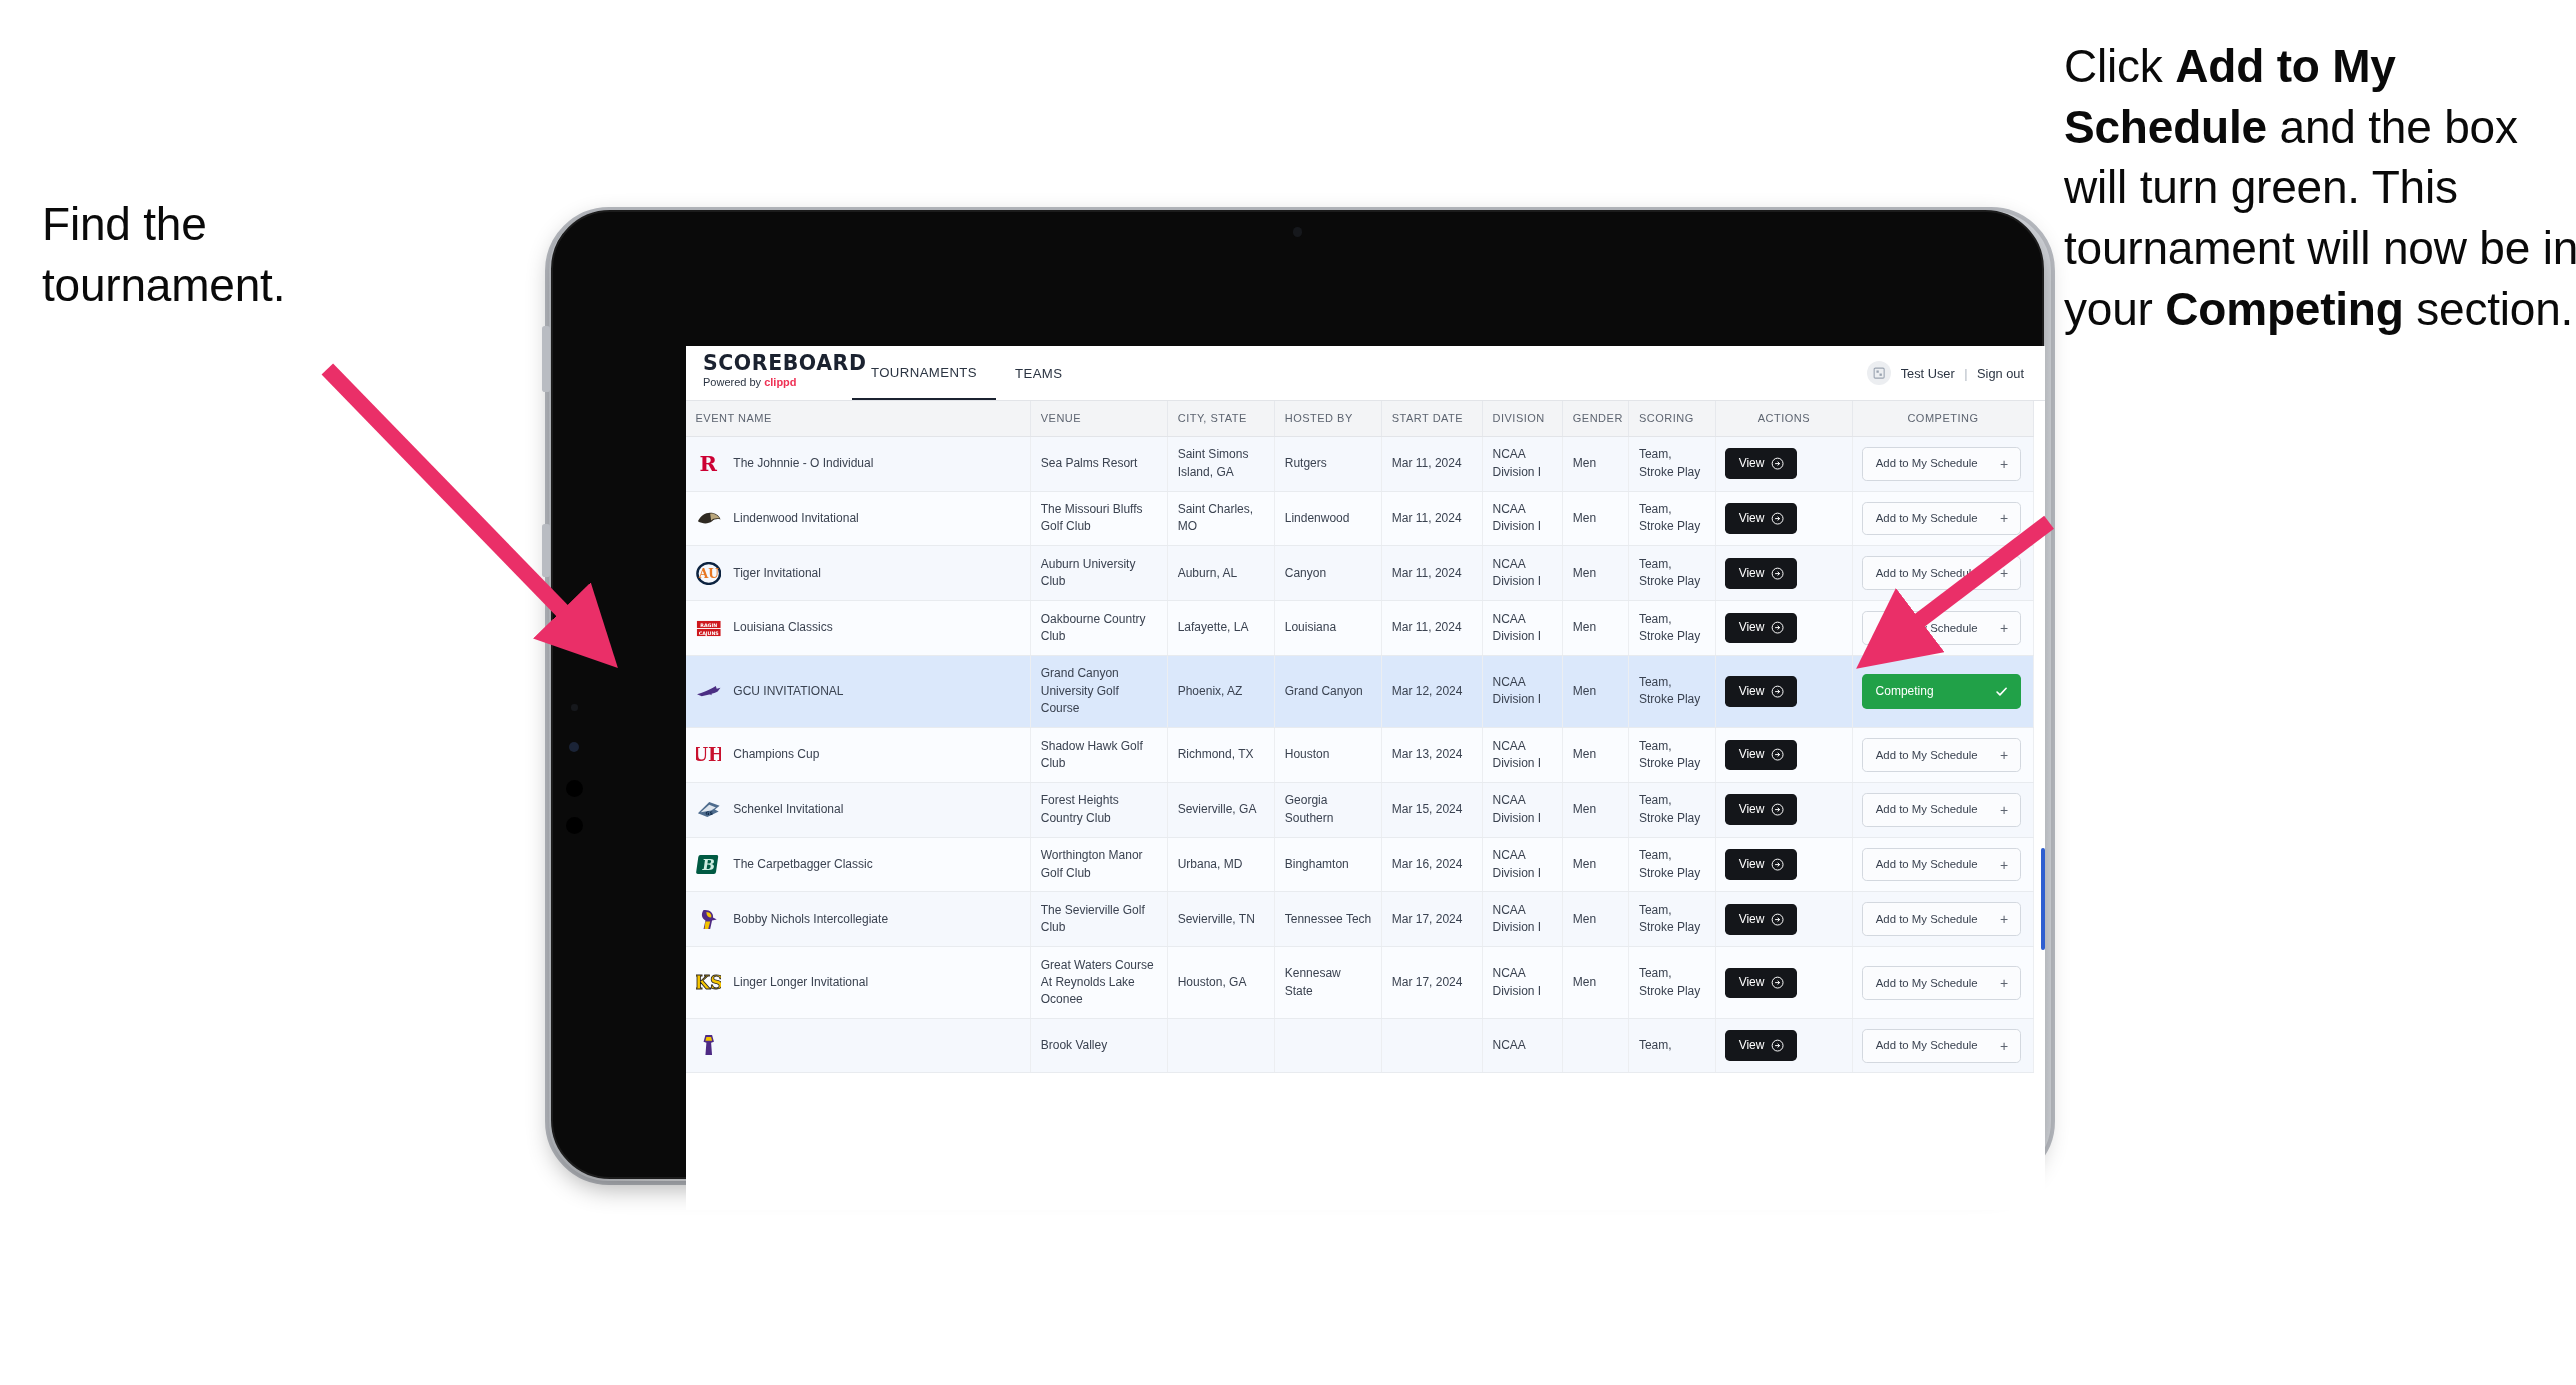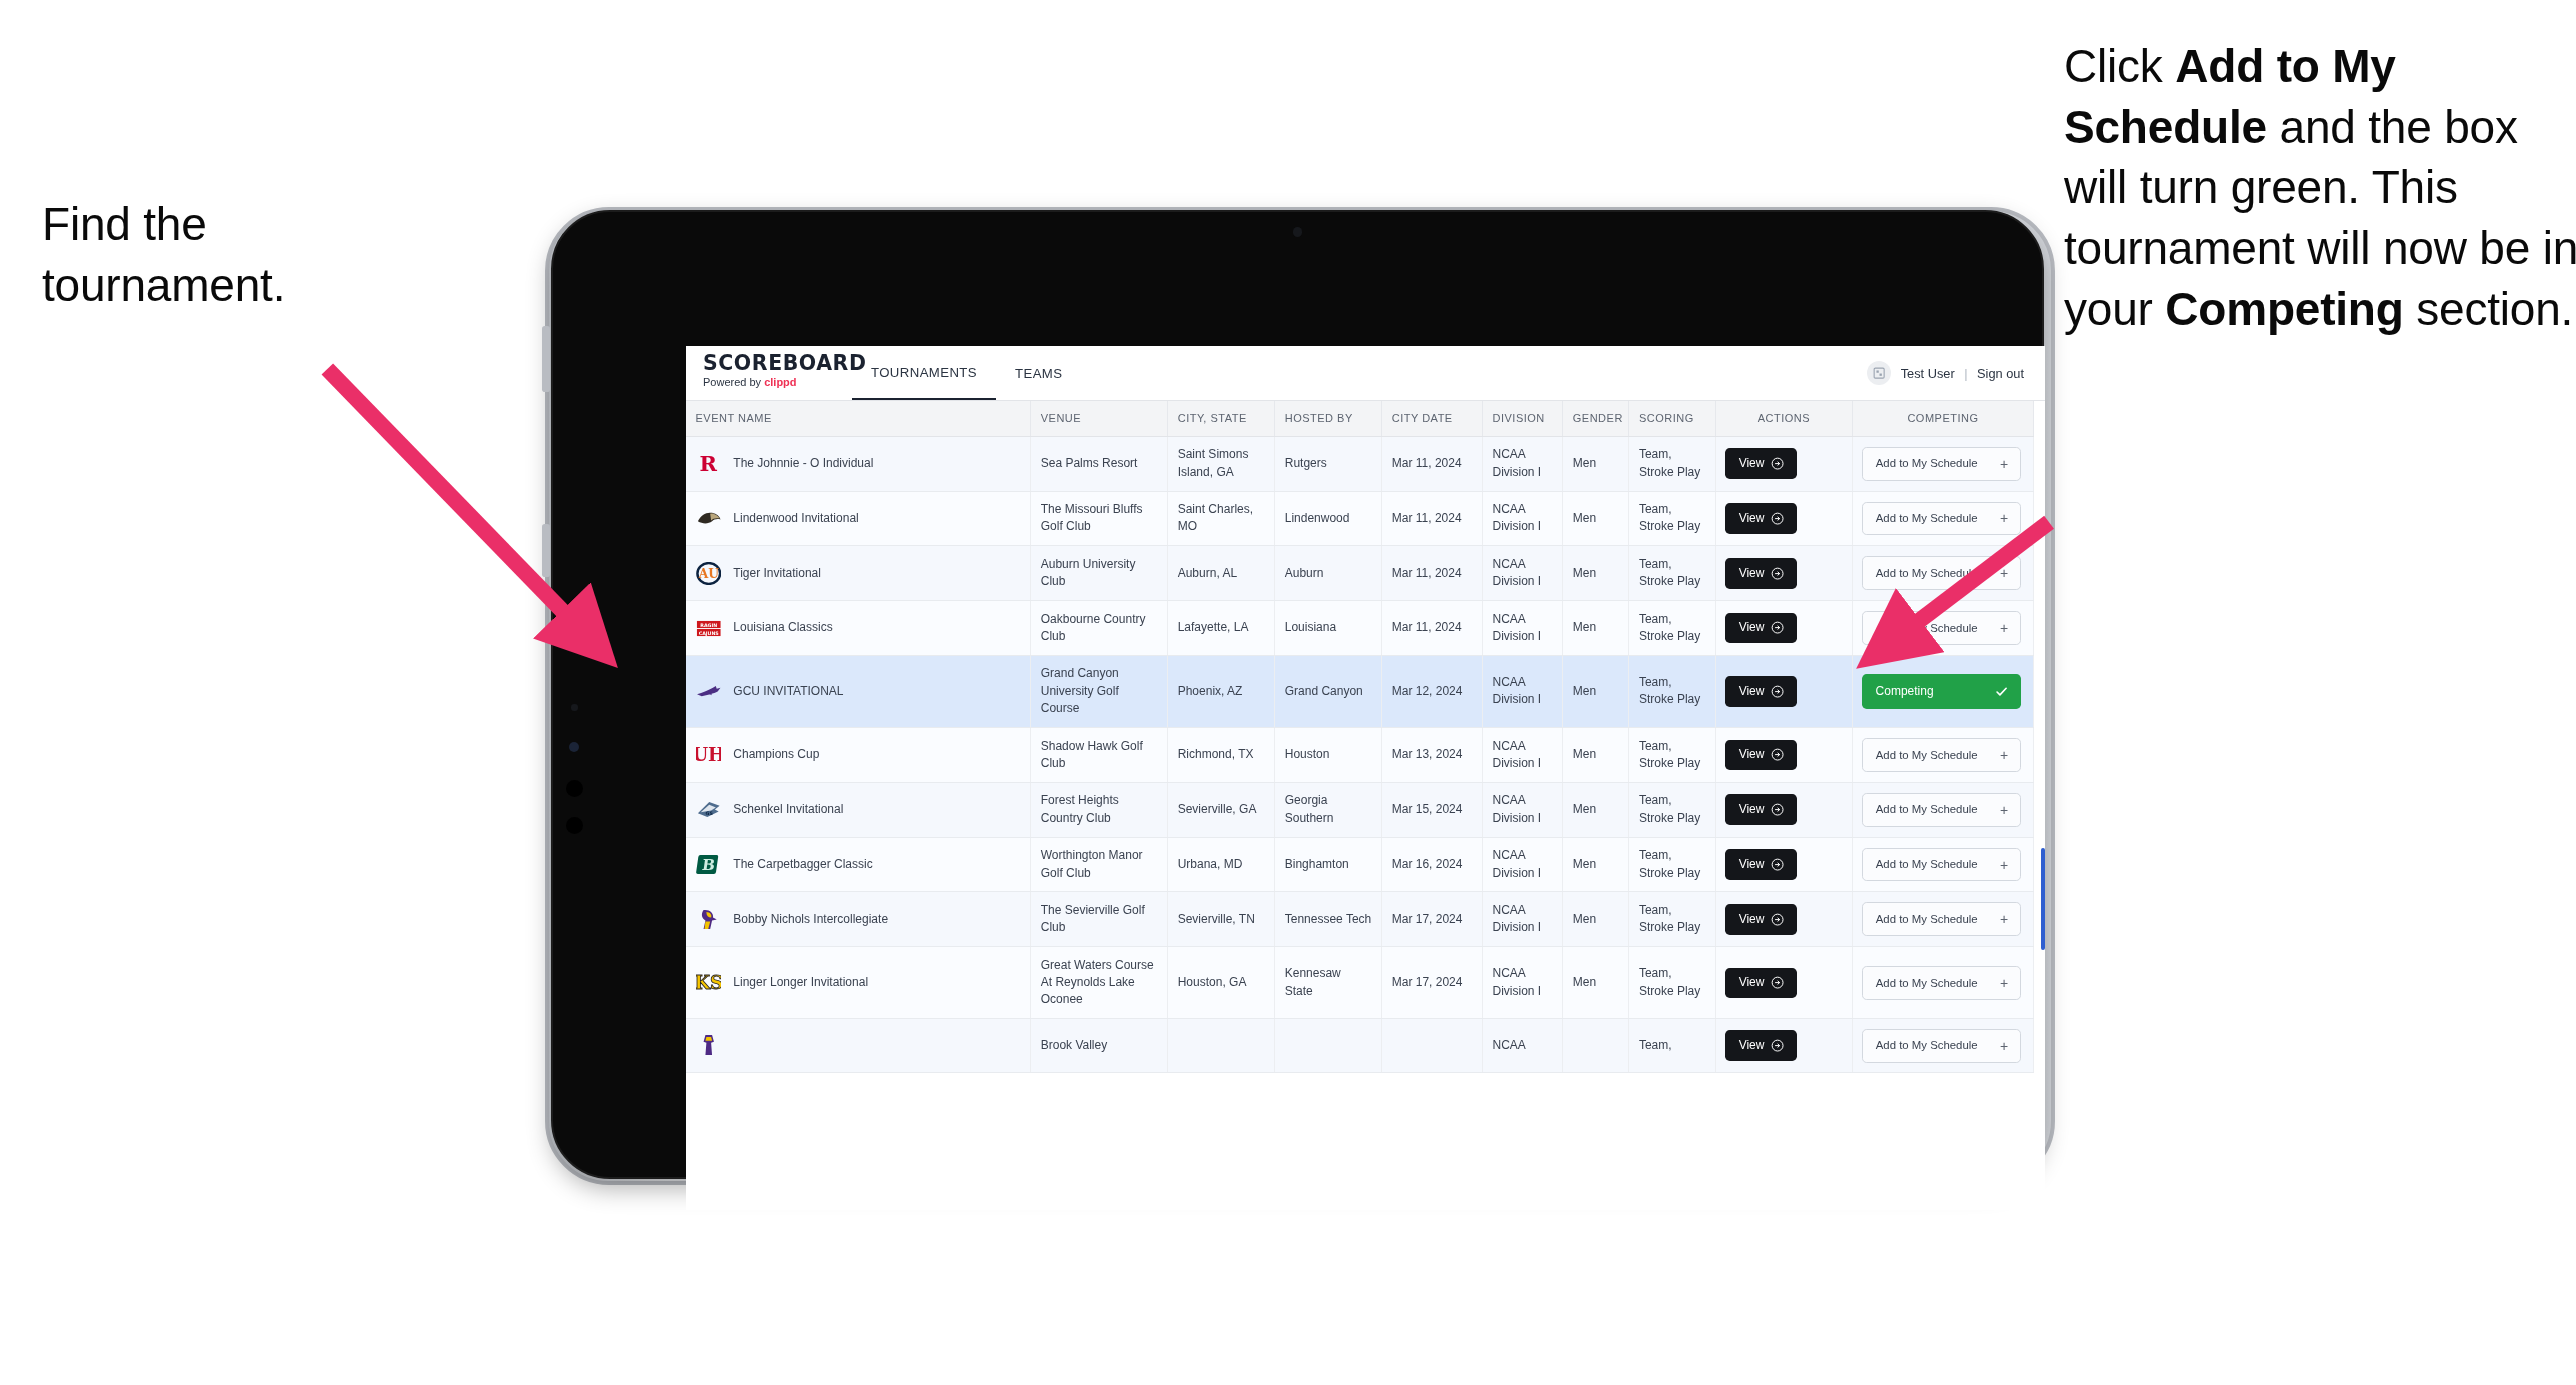--- a/index.html
+++ b/index.html
@@ -221,21 +221,21 @@
             <col style="width:55px">
           <col style="width:87px">
             <col style="width:115px">
         </colgroup>
         <thead>
           <tr id="thead-row">
               <th>EVENT NAME</th>
               <th>VENUE</th>
               <th>CITY, STATE</th>
               <th>HOSTED BY</th>
-              <th>CITY DATE</th>
+              <th>START DATE</th>
               <th>DIVISION</th>
               <th>GENDER</th>
               <th>SCORING</th>
               <th class="ctr">ACTIONS</th>
               <th class="ctr">COMPETING</th>
             </tr>
         </thead>
         <tbody id="tbody">
             <tr>
               <td>
@@ -303,21 +303,21 @@
                     <svg width="25.5" height="23" viewBox="0 0 27 24" style="font-size:16px">
                       <ellipse cx="13.5" cy="12" rx="12" ry="11" fill="none" stroke="#0c2340" stroke-width="2.6"></ellipse>
                       <text x="13.5" y="17" font-family="DejaVu Serif,serif" font-size="13" font-weight="700" fill="#e87722" text-anchor="middle">AU</text>
                     </svg>
                   </span>
                   <span>Tiger Invitational</span>
                 </div>
               </td>
               <td>Auburn University Club</td>
               <td>Auburn, AL</td>
-              <td>Auburn</td>
+              <td>Canyon</td>
               <td>Mar 11, 2024</td>
               <td>NCAA Division I</td>
               <td>Men</td>
               <td>Team, Stroke Play</td>
               <td class="ctr"><span class="btn-view">
                   <span>View</span>
                   <svg class="circ-arrow" viewBox="0 0 16 16">
                     <circle cx="8" cy="8" r="6.6" fill="none" stroke="#fff" stroke-width="1.2"></circle>
                     <path d="M5.5 8 H10.3 M8.4 6.1 L10.4 8 L8.4 9.9" fill="none" stroke="#fff" stroke-width="1.2" stroke-linecap="round" stroke-linejoin="round"></path>
                   </svg>

